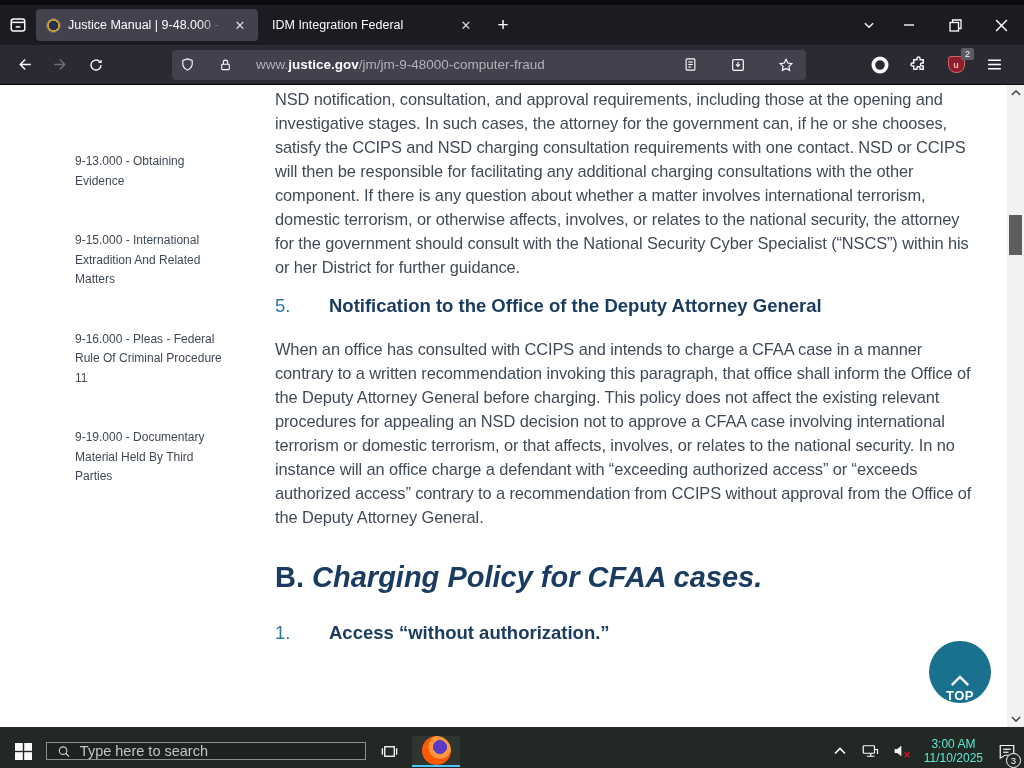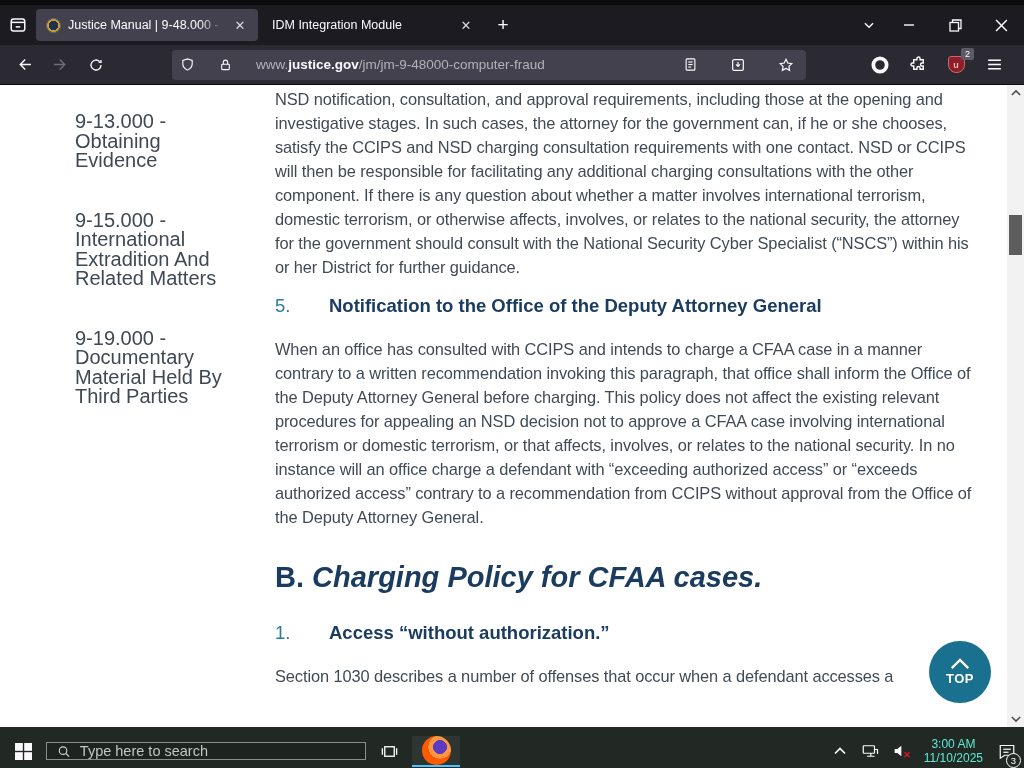--- a/index.html
+++ b/index.html
@@ -30,31 +30,31 @@
   .url-domain { color:#fbfbfe; font-weight:700; }
   .urlbar-icon { width:24px; height:24px; display:flex; align-items:center; justify-content:center; border-radius:3px; cursor:pointer; flex:none; }
   .ext-area { display:flex; align-items:center; margin-left:60px; gap:10px; }
   .ext-btn { width:28px; height:28px; display:flex; align-items:center; justify-content:center; border-radius:4px; cursor:pointer; position:relative; }
   .adblock-shape { width:17px; height:17px; background:#8f1d2c; border-radius:3px 3px 8px 8px; border:1px solid #c86a5f; display:flex; align-items:center; justify-content:center; color:#e8b9b0; font-size:9px; font-weight:700; }
   .ext-badge { position:absolute; top:-3px; right:-4px; background:#5b5b66; color:#fbfbfe; font-size:9px; padding:1px 4px; border-radius:2px; }
 
   
   .viewport { position:relative; height:642px; background:#fff; display:flex; }
   .sidebar { width:260px; flex:none; padding:27px 10px 0 75px; }
-  .side-link { color:#3f4853; font-size:20px; line-height:19.5px; margin-bottom:40px; cursor:pointer; max-width:150px; }
+  .side-link { color:#3f4853; font-size:12px; line-height:19.5px; margin-bottom:40px; cursor:pointer; max-width:150px;margin-top:40px; }
   .main { flex:1; padding:2px 48px 0 15px; }
   .main p { color:#404a55; font-size:16.4px; line-height:24px; letter-spacing:-0.1px; max-width:700px; }
   .h-num { display:flex; margin:16px 0 20px; max-width:700px; }
   .h-num .num { color:#2d7a9e; font-size:18.5px; font-weight:400; width:26px; flex:none; }
   .h-num .h-title { color:#1b3c61; font-size:18.5px; font-weight:700;margin-left:28px; }
   .h-big { margin:32px 0 28px; color:#1b3c61; font-size:29px; font-weight:700; }
   .h-big .h-letter { font-style:normal; }
   .h-big .h-ital { font-style:italic; }
 
-  .top-btn { position:absolute; right:33px; bottom:24px; width:62px; height:62px; border-radius:50%; background:#19708f; display:flex; flex-direction:column; align-items:center; justify-content:center; cursor:pointer; gap:1px; }
+  .top-btn { position:absolute; right:33px; bottom:24px; width:62px; height:62px; border-radius:50%; background:#19708f; display:flex; flex-direction:column; align-items:center; justify-content:flex-end; cursor:pointer; gap:1px; }
   .top-btn span { color:#fff; font-size:13px; font-weight:700; letter-spacing:0.5px; }
 
   .scrollbar { position:absolute; top:0; right:0; width:17px; height:642px; background:#f2f2f2; display:flex; flex-direction:column; align-items:center; }
   .sb-arrow { height:16px; display:flex; align-items:center; justify-content:center; color:#4a4a4a; cursor:pointer; }
   .sb-arrow.down { position:absolute; bottom:0; }
   .sb-thumb { position:absolute; top:130px; width:13px; height:40px; background:#5d5d5d; cursor:pointer; }
 
   
   .taskbar { height:48px; background:#222925; display:flex; align-items:center; }
   .tb-start { width:46px; display:flex; align-items:center; justify-content:center; cursor:pointer; }
@@ -86,21 +86,21 @@
     </svg>
   </div>
   <div class="tab active">
     <div class="favicon"></div>
     <div class="tab-title">Justice Manual | 9-48.000 - Computer Fraud</div>
     <div class="tab-close">
         <span>✕</span>
       </div>
   </div>
   <div class="tab inactive">
-    <div class="tab-title">IDM Integration Module</div>
+    <div class="tab-title">IDM Integration Federal</div>
     <div class="tab-close">
         <span>✕</span>
       </div>
   </div>
   <div class="newtab-btn">
       <span>+</span>
     </div>
   <div class="tabbar-spacer"></div>
   <div class="alltabs-btn">
     <svg width="14" height="14" viewBox="0 0 24 24" fill="none" stroke="#fbfbfe" stroke-width="2.4">
@@ -192,37 +192,37 @@
           <line x1="3" y1="18" x2="21" y2="18"></line>
         </svg>
     </div>
   </div>
 </div>
 
 <div class="viewport">
   <div class="sidebar">
     <div class="side-link">9-13.000 - Obtaining Evidence</div>
     <div class="side-link">9-15.000 - International Extradition And Related Matters</div>
+    <div class="side-link">9-16.000 - Pleas - Federal Rule Of Criminal Procedure 11</div>
     <div class="side-link">9-19.000 - Documentary Material Held By Third Parties</div>
   </div>
   <div class="main">
     <p>NSD notification, consultation, and approval requirements, including those at the opening and investigative stages. In such cases, the attorney for the government can, if he or she chooses, satisfy the CCIPS and NSD charging consultation requirements with one contact. NSD or CCIPS will then be responsible for facilitating any additional charging consultations with the other component. If there is any question about whether a matter involves international terrorism, domestic terrorism, or otherwise affects, involves, or relates to the national security, the attorney for the government should consult with the National Security Cyber Specialist (“NSCS”) within his or her District for further guidance.</p>
     <div class="h-num">
       <span class="num">5.</span>
       <span class="h-title">Notification to the Office of the Deputy Attorney General</span>
     </div>
     <p>When an office has consulted with CCIPS and intends to charge a CFAA case in a manner contrary to a written recommendation invoking this paragraph, that office shall inform the Office of the Deputy Attorney General before charging.  This policy does not affect the existing relevant procedures for appealing an NSD decision not to approve a CFAA case involving international terrorism or domestic terrorism, or that affects, involves, or relates to the national security.  In no instance will an office charge a defendant with “exceeding authorized access” or “exceeds authorized access” contrary to a recommendation from CCIPS without approval from the Office of the Deputy Attorney General.</p>
     <div class="h-big">
       <span class="h-letter">B.</span><span class="h-ital"> Charging Policy for CFAA cases.</span>
     </div>
     <div class="h-num">
       <span class="num">1.</span>
       <span class="h-title">Access “without authorization.”</span>
     </div>
-    <p>Section 1030 describes a number of offenses that occur when a defendant accesses a</p>
   </div>
 
   <div class="top-btn">
     <svg width="22" height="12" viewBox="0 0 24 13" fill="none" stroke="#fff" stroke-width="2.6">
         <path d="M3 11L12 2l9 9"></path>
       </svg>
     <span>TOP</span>
   </div>
 
   <div class="scrollbar">

